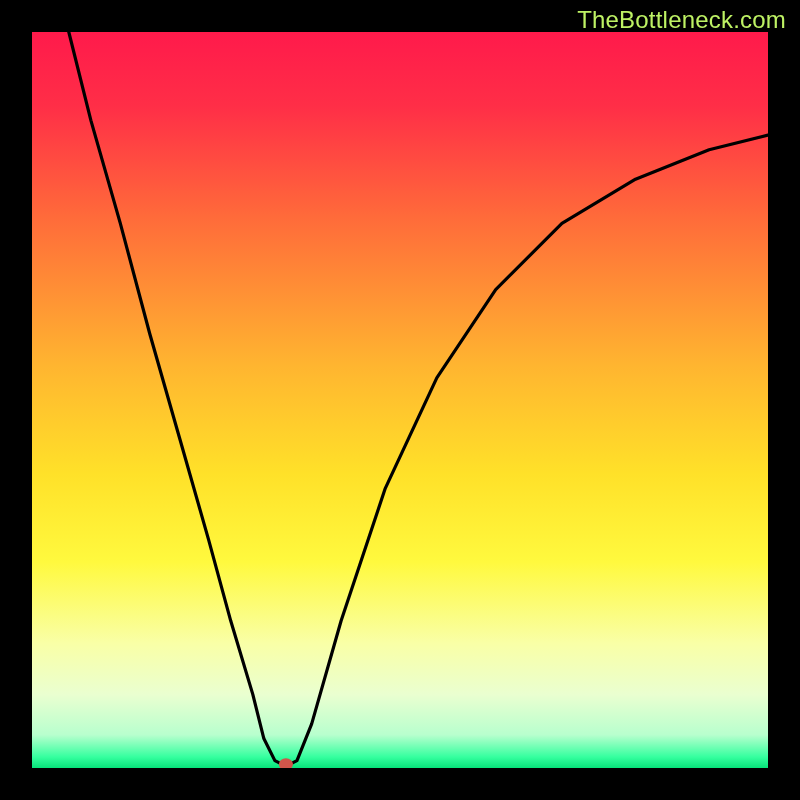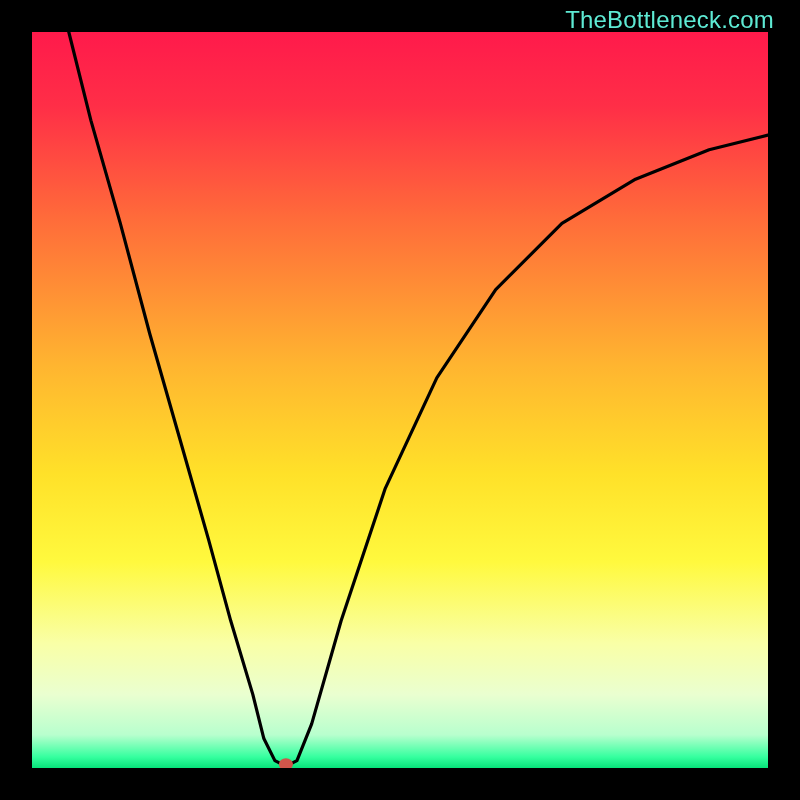--- a/index.html
+++ b/index.html
@@ -6,22 +6,22 @@
   body {
     width: 800px;
     height: 800px;
     background: #000;
     position: relative;
     font-family: Arial, Helvetica, sans-serif;
   }
   .watermark {
     position: absolute;
     top: 6px;
-    right: 26px;
-    color: #5eead4;
+    right: 14px;
+    color: #bef264;
     font-size: 24px;
     letter-spacing: 0.2px;
     z-index: 50;
   }
   .plot-area {
     position: absolute;
     left: 32px;
     top: 32px;
     width: 736px;
     height: 736px;

